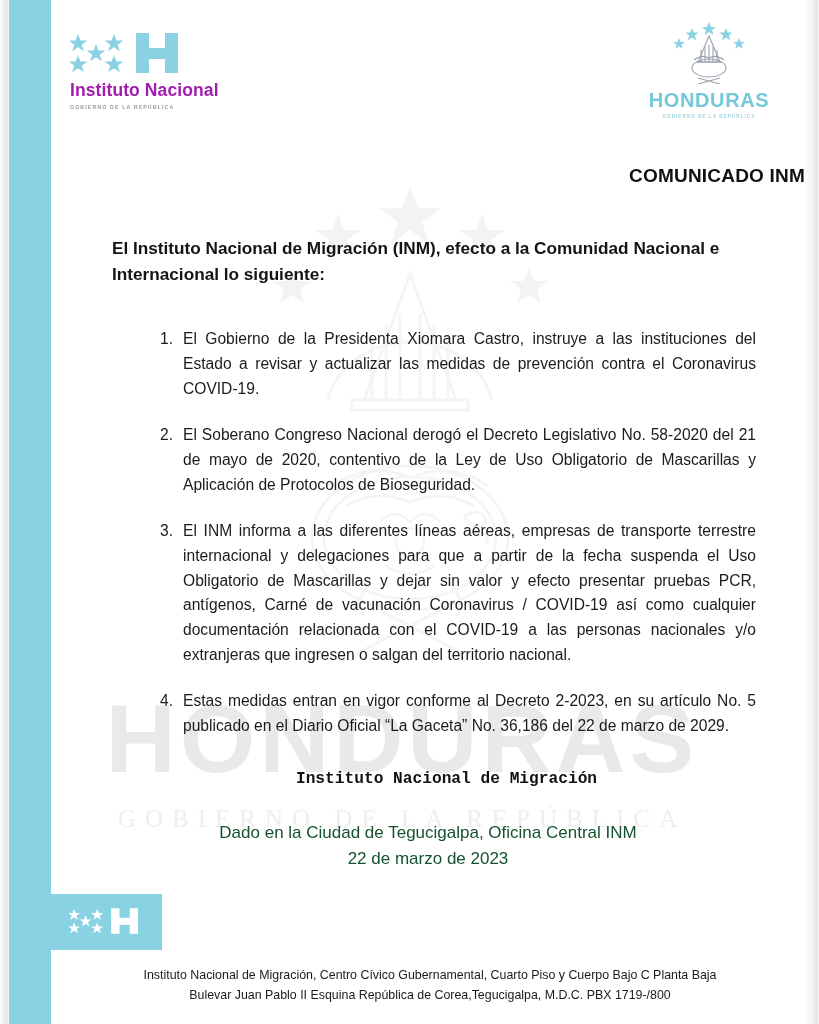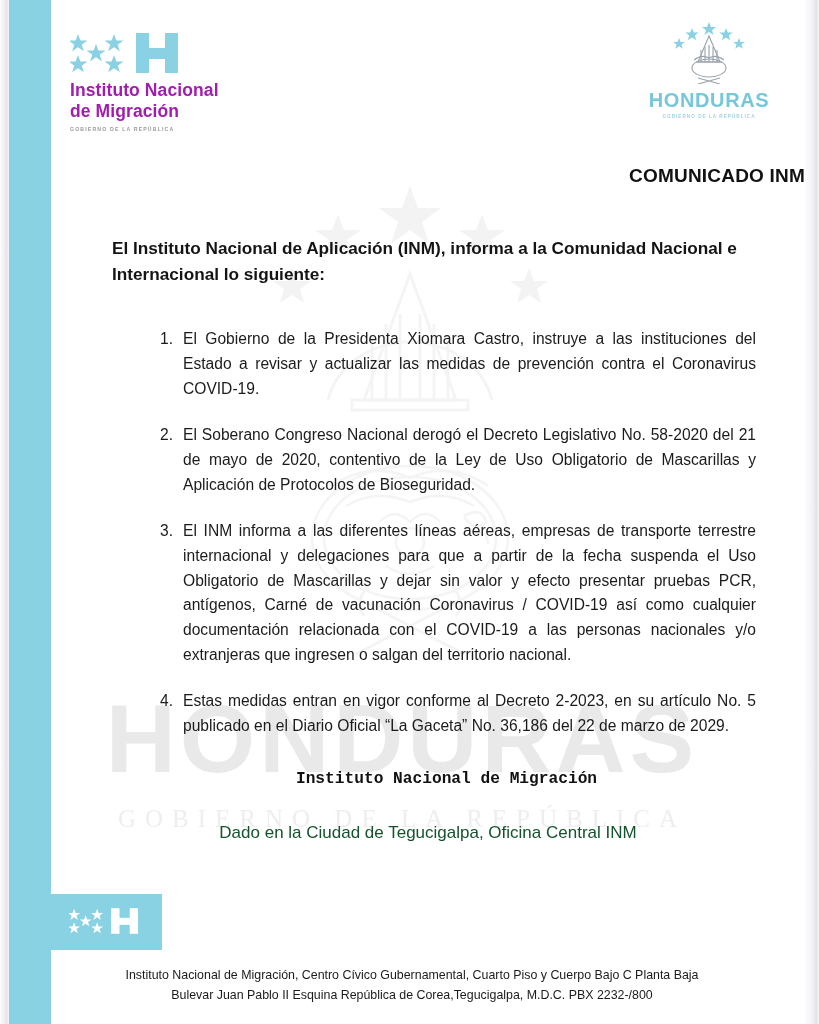--- a/index.html
+++ b/index.html
@@ -183,21 +183,21 @@
 
   
   .bottom-block{
     position:absolute; left:51px; top:894px;
     width:111px; height:56px;
     background:#88d2e3;
   }
   .bottom-block svg{ position:absolute; left:18px; top:10px; }
 
   .footer{
-    position:absolute; left:35px; top:966px; width:754px;
+    position:absolute; left:53px; top:966px; width:754px;
     text-align:center;
     font-family:"Liberation Sans", sans-serif;
     font-size:12.4px;
     line-height:1.6;
     color:#1b1b1b;
   }
 </style>
 </head>
 <body>
 
@@ -261,21 +261,20 @@
         <polygon points="26,12 28.4,18.6 35.4,18.6 29.7,22.7 31.9,29.3 26,25.2 20.1,29.3 22.3,22.7 16.6,18.6 23.6,18.6"></polygon>
         <polygon points="8,23 10.4,29.6 17.4,29.6 11.7,33.7 13.9,40.3 8,36.2 2.1,40.3 4.3,33.7 -1.4,29.6 5.6,29.6"></polygon>
         <polygon points="44,23 46.4,29.6 53.4,29.6 47.7,33.7 49.9,40.3 44,36.2 38.1,40.3 40.3,33.7 34.6,29.6 41.6,29.6"></polygon>
         <rect x="66" y="1" width="13" height="40"></rect>
         <rect x="66" y="16" width="40" height="11"></rect>
         <rect x="95" y="1" width="13" height="40"></rect>
       </g>
     </svg>
     <div class="inm-name">
       <div>Instituto Nacional</div>
-      <div>de Migración</div>
     </div>
     <div class="inm-sub">GOBIERNO DE LA REPÚBLICA</div>
   </div>
 
   <div class="logo-hn">
     <svg width="78" height="62" viewBox="0 0 78 62">
       <g fill="#8ad2e3">
         <polygon points="39,0 41,5 46,5 42,8.2 43.5,13 39,10 34.5,13 36,8.2 32,5 37,5"></polygon>
         <polygon points="22,6 23.8,10.6 28.6,10.6 24.8,13.6 26.2,18.2 22,15.4 17.8,18.2 19.2,13.6 15.4,10.6 20.2,10.6"></polygon>
         <polygon points="56,6 57.8,10.6 62.6,10.6 58.8,13.6 60.2,18.2 56,15.4 51.8,18.2 53.2,13.6 49.4,10.6 54.2,10.6"></polygon>
@@ -292,21 +291,21 @@
       </g>
     </svg>
     <div class="hn-word">HONDURAS</div>
     <div class="hn-sub">GOBIERNO DE LA REPÚBLICA</div>
   </div>
 
   <div class="content">
 
     <div class="doc-title">COMUNICADO INM</div>
 
-    <div class="intro">El Instituto Nacional de Aplicación (INM), informa a la Comunidad Nacional e Internacional lo siguiente:</div>
+    <div class="intro">El Instituto Nacional de Migración (INM), efecto a la Comunidad Nacional e Internacional lo siguiente:</div>
 
     <div class="list">
 
       <div class="item">
         <span class="num">1.</span>
         <span class="txt">El Gobierno de la Presidenta Xiomara Castro, instruye a las instituciones del Estado a revisar y actualizar las medidas de prevención contra el Coronavirus COVID-19.</span>
       </div>
 
       <div class="item">
         <span class="num">2.</span>
@@ -322,20 +321,21 @@
         <span class="num">4.</span>
         <span class="txt"><span>Estas medidas entran en vigor conforme al Decreto 2-2023, en su artículo No. 5 publicado en el Diario Oficial </span><b>“La Gaceta”</b><span> No. 36,186 del 22 de marzo de 2029.</span></span>
       </div>
 
     </div>
 
     <div class="sig">Instituto Nacional de Migración</div>
 
     <div class="place">
       <div>Dado en la Ciudad de Tegucigalpa, Oficina Central INM</div>
+      <div>22 de marzo de 2023</div>
     </div>
 
   </div>
 
   <div class="bottom-block">
     <svg width="78" height="34" viewBox="0 0 122 42">
       <g fill="#ffffff">
         <polygon points="8,2 10.4,8.6 17.4,8.6 11.7,12.7 13.9,19.3 8,15.2 2.1,19.3 4.3,12.7 -1.4,8.6 5.6,8.6"></polygon>
         <polygon points="44,2 46.4,8.6 53.4,8.6 47.7,12.7 49.9,19.3 44,15.2 38.1,19.3 40.3,12.7 34.6,8.6 41.6,8.6"></polygon>
         <polygon points="26,12 28.4,18.6 35.4,18.6 29.7,22.7 31.9,29.3 26,25.2 20.1,29.3 22.3,22.7 16.6,18.6 23.6,18.6"></polygon>
@@ -343,16 +343,16 @@
         <polygon points="44,23 46.4,29.6 53.4,29.6 47.7,33.7 49.9,40.3 44,36.2 38.1,40.3 40.3,33.7 34.6,29.6 41.6,29.6"></polygon>
         <rect x="66" y="1" width="13" height="40"></rect>
         <rect x="66" y="16" width="40" height="11"></rect>
         <rect x="95" y="1" width="13" height="40"></rect>
       </g>
     </svg>
   </div>
 
   <div class="footer">
     <div>Instituto Nacional de Migración, Centro Cívico Gubernamental, Cuarto Piso y Cuerpo Bajo C Planta Baja</div>
-    <div>Bulevar Juan Pablo II Esquina República de Corea,Tegucigalpa, M.D.C. PBX 2232-/800</div>
+    <div>Bulevar Juan Pablo II Esquina República de Corea,Tegucigalpa, M.D.C. PBX 1719-/800</div>
   </div>
 
 </div>
 
 </body></html>

